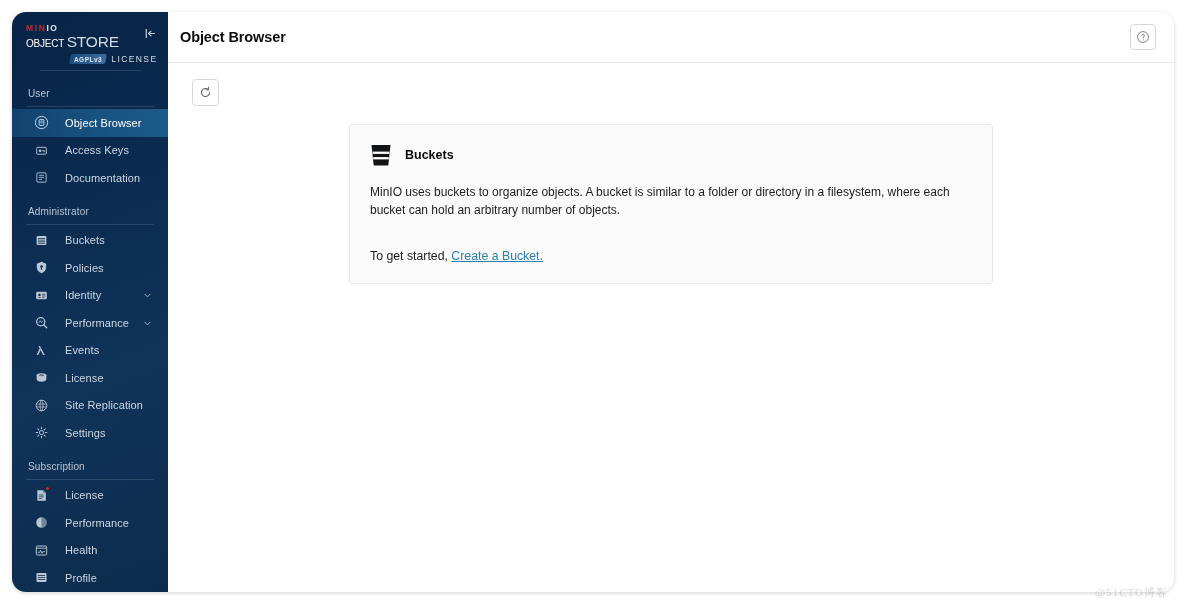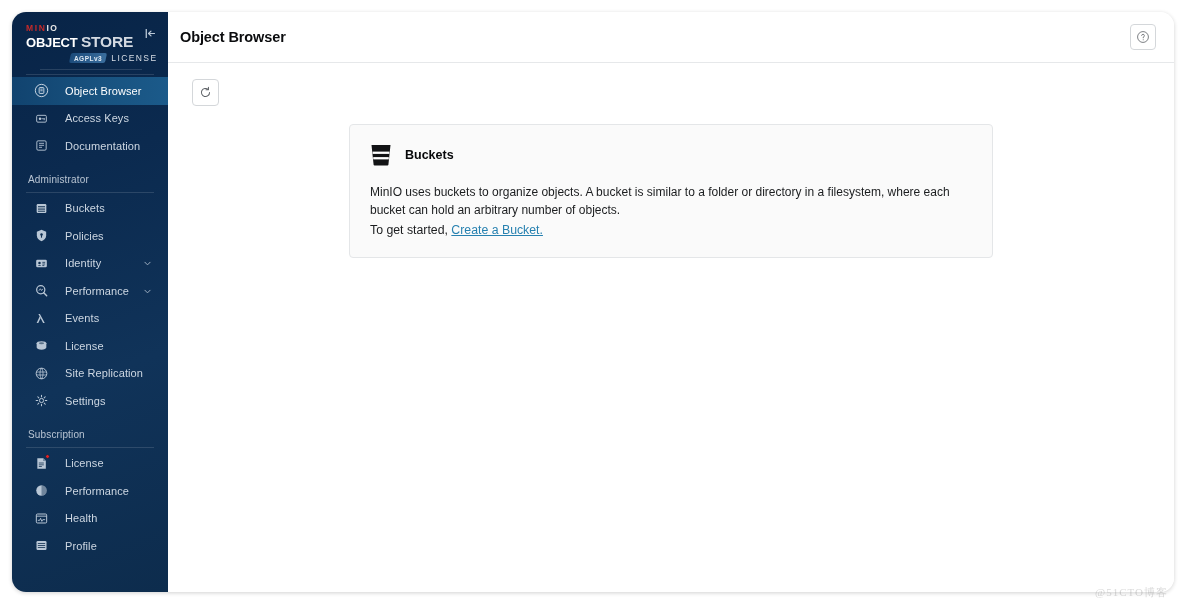--- a/index.html
+++ b/index.html
@@ -42,24 +42,24 @@
     color: #c52a2a;
     line-height: 10px;
   }
   .logo-minio .io { color: #e8e8e8; }
   .logo-main {
     margin-top: 1px;
     line-height: 16px;
     white-space: nowrap;
   }
   .logo-main .ob {
-    font-size: 13px; font-weight: bold; color: #ffffff; letter-spacing: -0.2px;
+    font-size: 10px; font-weight: normal; color: #ffffff; letter-spacing: -0.2px;
   }
   .logo-main .st {
-    font-size: 15.5px; font-weight: bold; color: #d4dae2; letter-spacing: -0.2px; margin-top: 43px;
+    font-size: 15.5px; font-weight: normal; color: #d4dae2; letter-spacing: -0.2px; margin-top: 43px;
   }
   .logo-sub {
     margin-top: 2px;
     display: flex; align-items: center; gap: 5px;
     padding-left: 44px;
   }
   .agpl-badge {
     background: linear-gradient(100deg,#1b4a7a,#3a6e9e);
     color: #dfe8f2;
     font-size: 6.5px;
@@ -208,21 +208,21 @@
     font-size: 12.5px;
     font-weight: bold;
     color: #07080a;
   }
   .card-body {
     font-size: 12px;
     line-height: 17.5px;
     color: #1b1d1f;
   }
   .card-cta {
-    margin-top: 4px;
+    margin-top: 30px;
     font-size: 12.3px;
     color: #1b1d1f;
   }
   .card-cta a {
     color: #2781b0;
     text-decoration: underline;
   }
 
   .watermark {
     position: absolute;
@@ -253,20 +253,21 @@
           <rect x="2" y="2.5" width="1.6" height="11" fill="#b9c7d6"></rect>
           <path d="M13.5 8 H6.2" stroke="#b9c7d6" stroke-width="1.5"></path>
           <path d="M8.6 5.1 L5.6 8 L8.6 10.9" stroke="#b9c7d6" stroke-width="1.5" fill="none" stroke-linejoin="round" stroke-linecap="round"></path>
         </svg>
       </div>
       <div class="logo-divider"></div>
     </div>
 
     <div id="nav-container">
         <div class="nav-section">
+          <div class="nav-section-label">User</div>
           <div class="nav-divider"></div>
           <div class="nav-item active">
             <span class="ic">
               <svg width="15" height="15" viewBox="0 0 18 18">
                 <circle cx="9" cy="9" r="7.4" fill="none" stroke="#e8eef5" stroke-width="1"></circle>
                 <rect x="6.2" y="5.5" width="5.6" height="7" rx="1" fill="none" stroke="#e8eef5" stroke-width="1"></rect>
                 <path d="M7.6 7.4 h2.8 M7.6 9.3 h2.8" stroke="#e8eef5" stroke-width="0.9"></path>
               </svg>
             </span>
             <span class="lbl">Object Browser</span>

